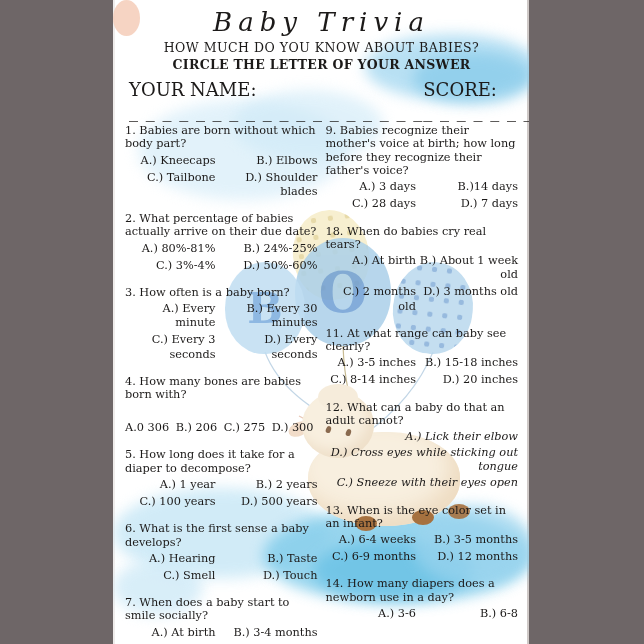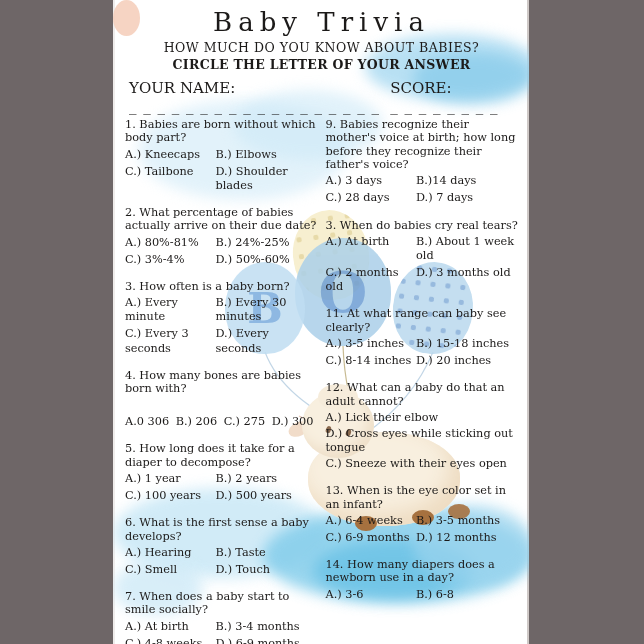--- a/index.html
+++ b/index.html
@@ -49,34 +49,34 @@
   .lamb-eye{position:absolute;width:5px;height:7px;background:#8a6a4f;border-radius:60% 60% 50% 50%;transform:rotate(20deg);}
   .eye-l{left:30px;top:34px;} .eye-r{left:50px;top:37px;}
   .lamb-ear{position:absolute;left:-8px;top:30px;width:22px;height:14px;background:#f1dcc9;border-radius:50%;transform:rotate(-25deg);}
   .lamb-leg{position:absolute;width:17px;height:34px;background:#f6ecda;border-radius:8px;}
   .leg-1{left:62px;top:96px;} .leg-2{left:118px;top:90px;}
   .hoof{position:absolute;width:22px;height:15px;background:#a6713f;border-radius:50%;}
   .hoof-1{left:59px;top:124px;} .hoof-2{left:116px;top:118px;} .hoof-3{left:152px;top:112px;opacity:.9;}
 
   
   .content{position:relative;z-index:2;padding:2px 11px 0 12px;}
-  .title{font-size:26px;letter-spacing:6px;text-align:center;margin-top:5px;}
+  .title{font-style:italic;font-size:26px;letter-spacing:6px;text-align:center;margin-top:5px;}
   .subtitle{text-align:center;font-size:12.5px;letter-spacing:.5px;margin-top:3px;}
   .instruction{text-align:center;font-size:12.5px;font-weight:bold;letter-spacing:.3px;margin-top:2px;}
-  .name-row{display:flex;justify-content:space-between;align-items:baseline;font-size:15px;margin:7px 2px 3px 4px;}
+  .name-row{display:flex;justify-content:space-between;align-items:baseline;font-size:18px;margin:7px 2px 3px 4px;}
   .blank{letter-spacing:1px;white-space:nowrap;}
   .columns{display:flex;gap:8px;margin-top:3px;}
   .col{flex:1;min-width:0;}
   .question{margin-bottom:13px;}
   .q-heading{font-weight:400;font-size:11.3px;line-height:1.18;}
   .q-heading.regular{font-weight:400;}
-  .options{margin-top:3px;font-size:11.3px;}
+  .options{margin-top:3px;font-size:11.3px;text-align:right;}
   .options.grid2{display:grid;grid-template-columns:47% 53%;row-gap:3px;}
   .options.row{display:flex;justify-content:space-between;padding-right:4px;margin-top:20px;}
-  .options.list .option{margin-bottom:2px;}
+  .options.list .option{margin-bottom:2px;font-style:italic;}
   .option{line-height:1.25;}
 </style>
 </head>
 <body>
 
 <div class="card">
 
   <div class="decor">
     <div class="blob c-q1-a"></div>
     <div class="blob c-q1-b"></div>
@@ -206,21 +206,21 @@
           <div class="question">
             <div class="q-heading">9. Babies recognize their mother's voice at birth; how long before they recognize their father's voice?</div>
             <div class="options grid2">
               <div class="option">A.) 3 days</div>
               <div class="option">B.)14 days</div>
               <div class="option">C.) 28 days</div>
               <div class="option">D.) 7 days</div>
             </div>
           </div>
           <div class="question">
-            <div class="q-heading">3. When do babies cry real tears?</div>
+            <div class="q-heading">18. When do babies cry real tears?</div>
             <div class="options grid2">
               <div class="option">A.) At birth</div>
               <div class="option">B.) About 1 week old</div>
               <div class="option">C.) 2 months old</div>
               <div class="option">D.) 3 months old</div>
             </div>
           </div>
           <div class="question">
             <div class="q-heading regular">11. At what range can baby see clearly?</div>
             <div class="options grid2">

